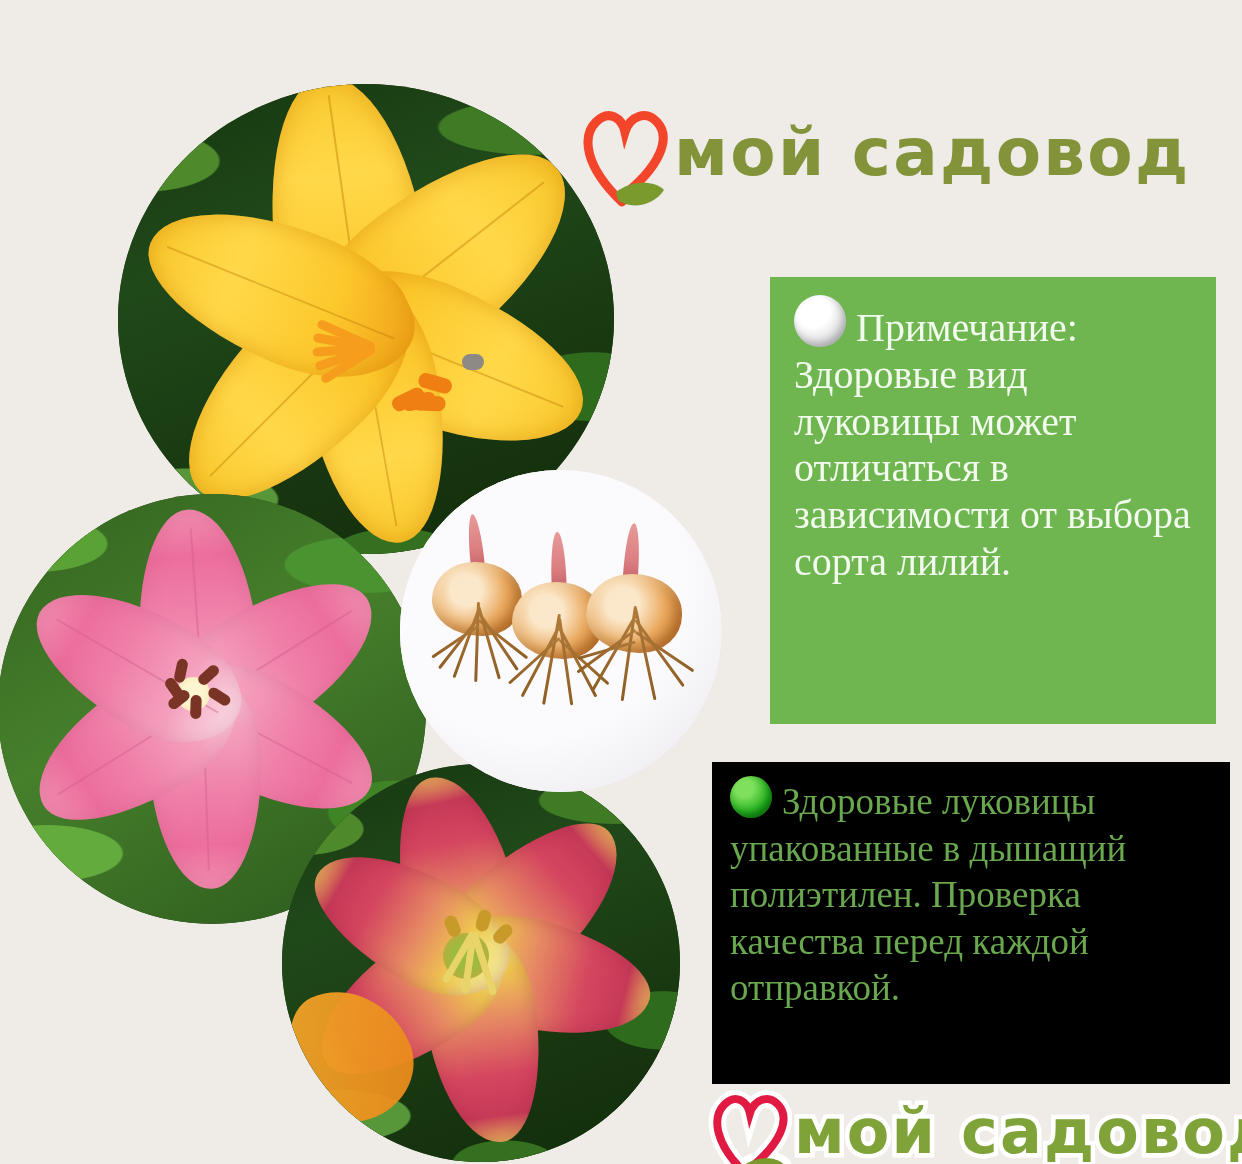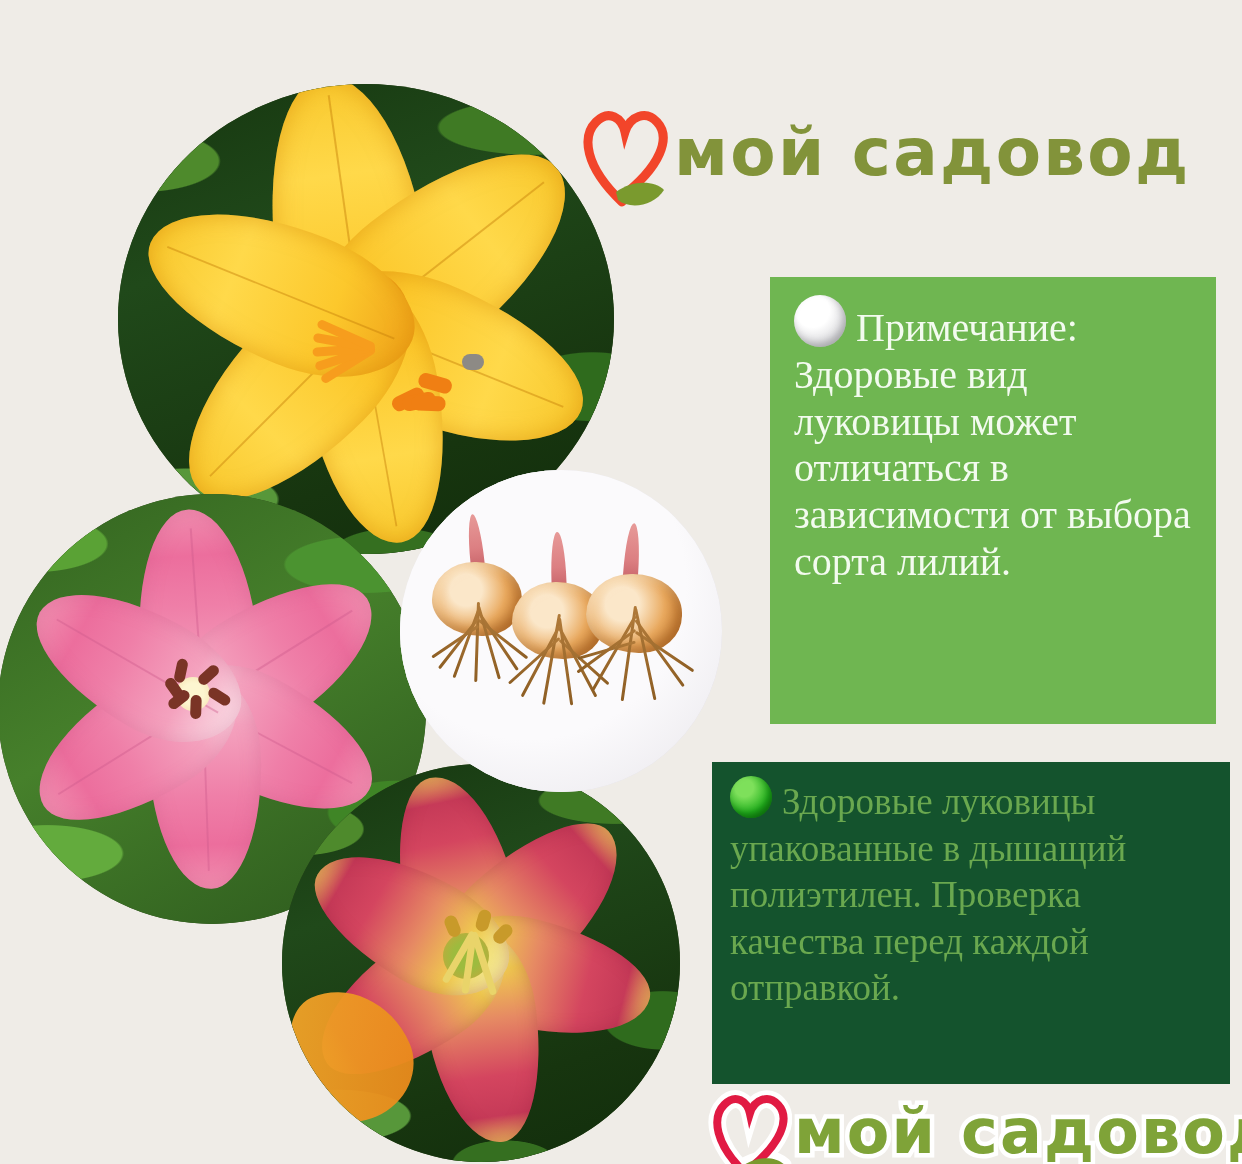--- a/index.html
+++ b/index.html
@@ -130,21 +130,21 @@
     left:770px;top:245px;width:446px;height:447px;
     background:#6fb651;
     padding:18px 22px 10px 24px;
   }
   #note-panel .ptext{
     margin:0;color:#f3fbef;font-size:40px;line-height:1.17;
     font-family:"Liberation Serif", serif;
   }
   #quality-panel{
     left:712px;top:730px;width:518px;height:322px;
-    background:#14532d;
+    background:#000000;
     padding:14px 10px 10px 18px;
   }
   #quality-panel .ptext{
     margin:0;color:#6aa84f;font-size:37px;line-height:1.26;
     font-family:"Liberation Serif", serif;
   }
   .bullet{
     display:inline-block;vertical-align:-6px;
     border-radius:50%;margin-right:10px;
   }

